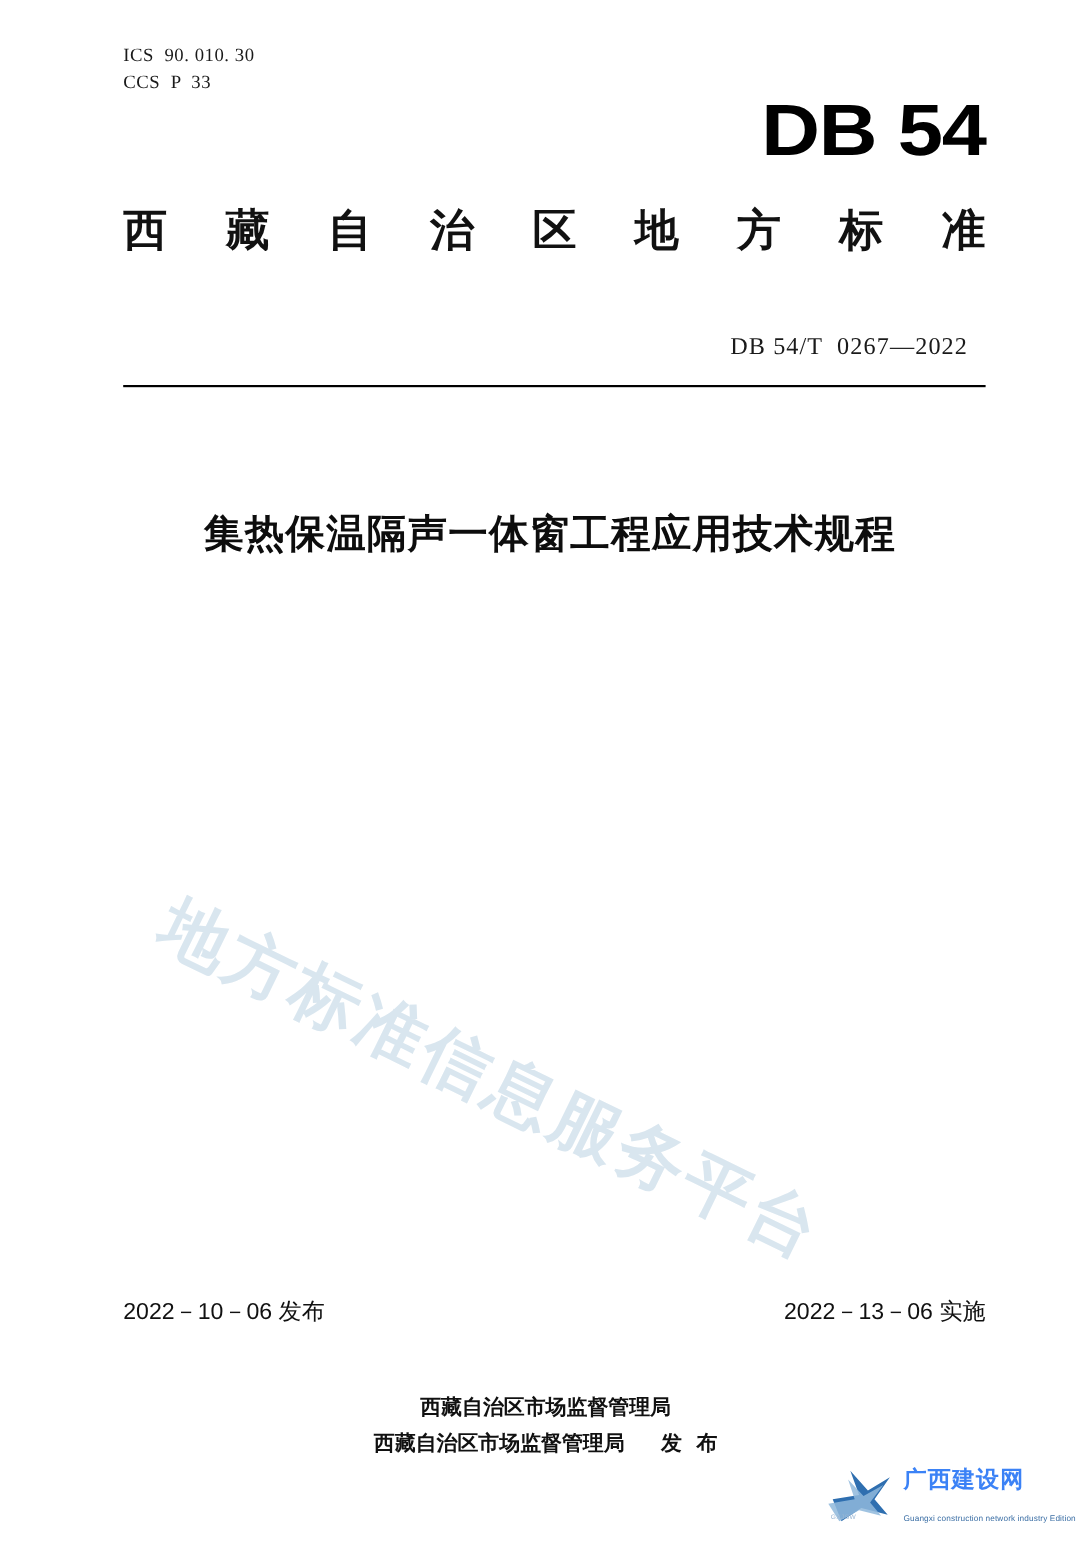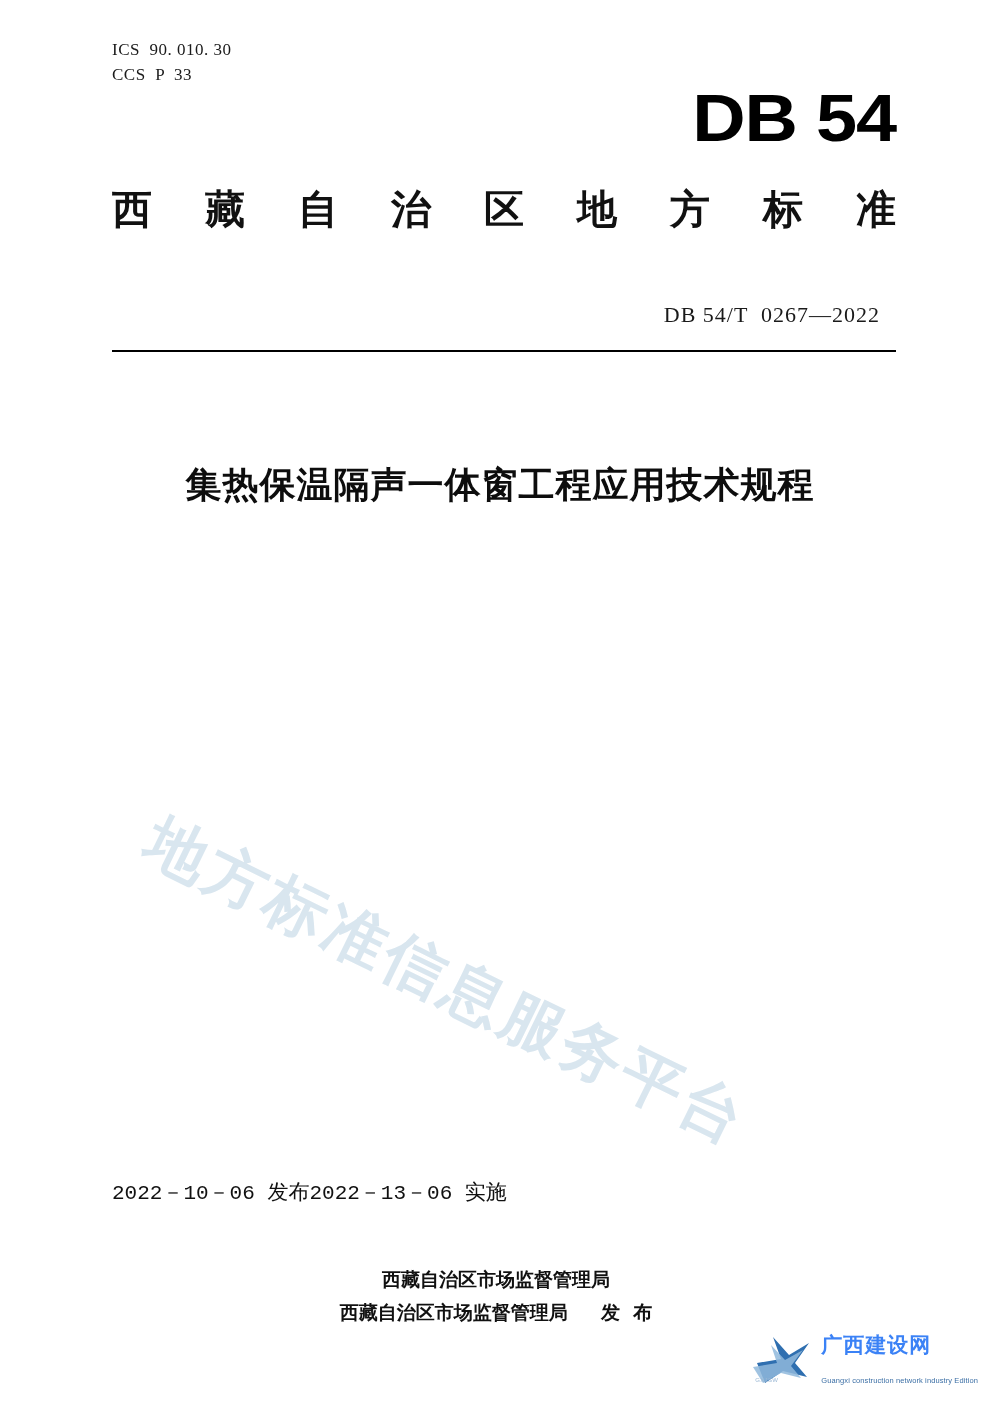--- a/index.html
+++ b/index.html
@@ -120,21 +120,22 @@
     pointer-events: none;
   }
 
   
   .dates {
     position: absolute;
     left: 112px;
     right: 96px;
     top: 1178px;
     display: flex;
-    font-family: Liberation Mono, monospace;
+    justify-content: space-between;
+    font-family: Liberation Sans, sans-serif;
     font-size: 21px;
     color: #111111;
     white-space: pre;
   }
 
   
   .publishers {
     position: absolute;
     left: 0;
     right: 0;

